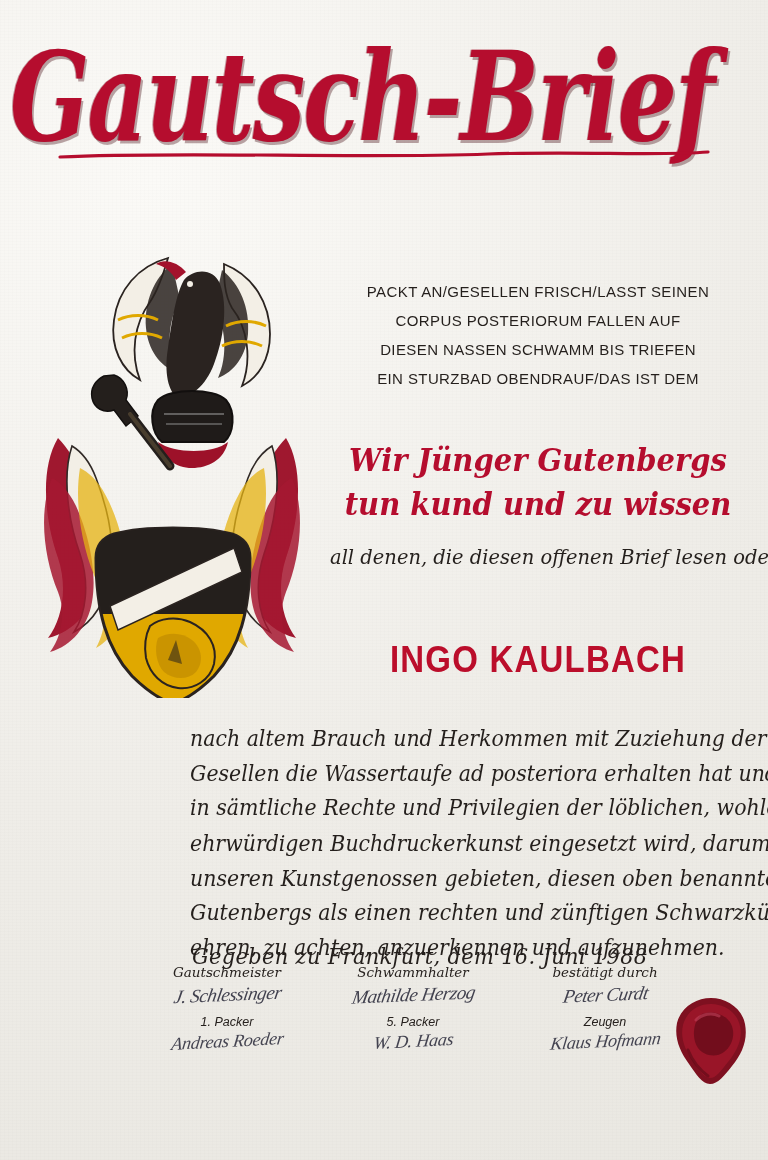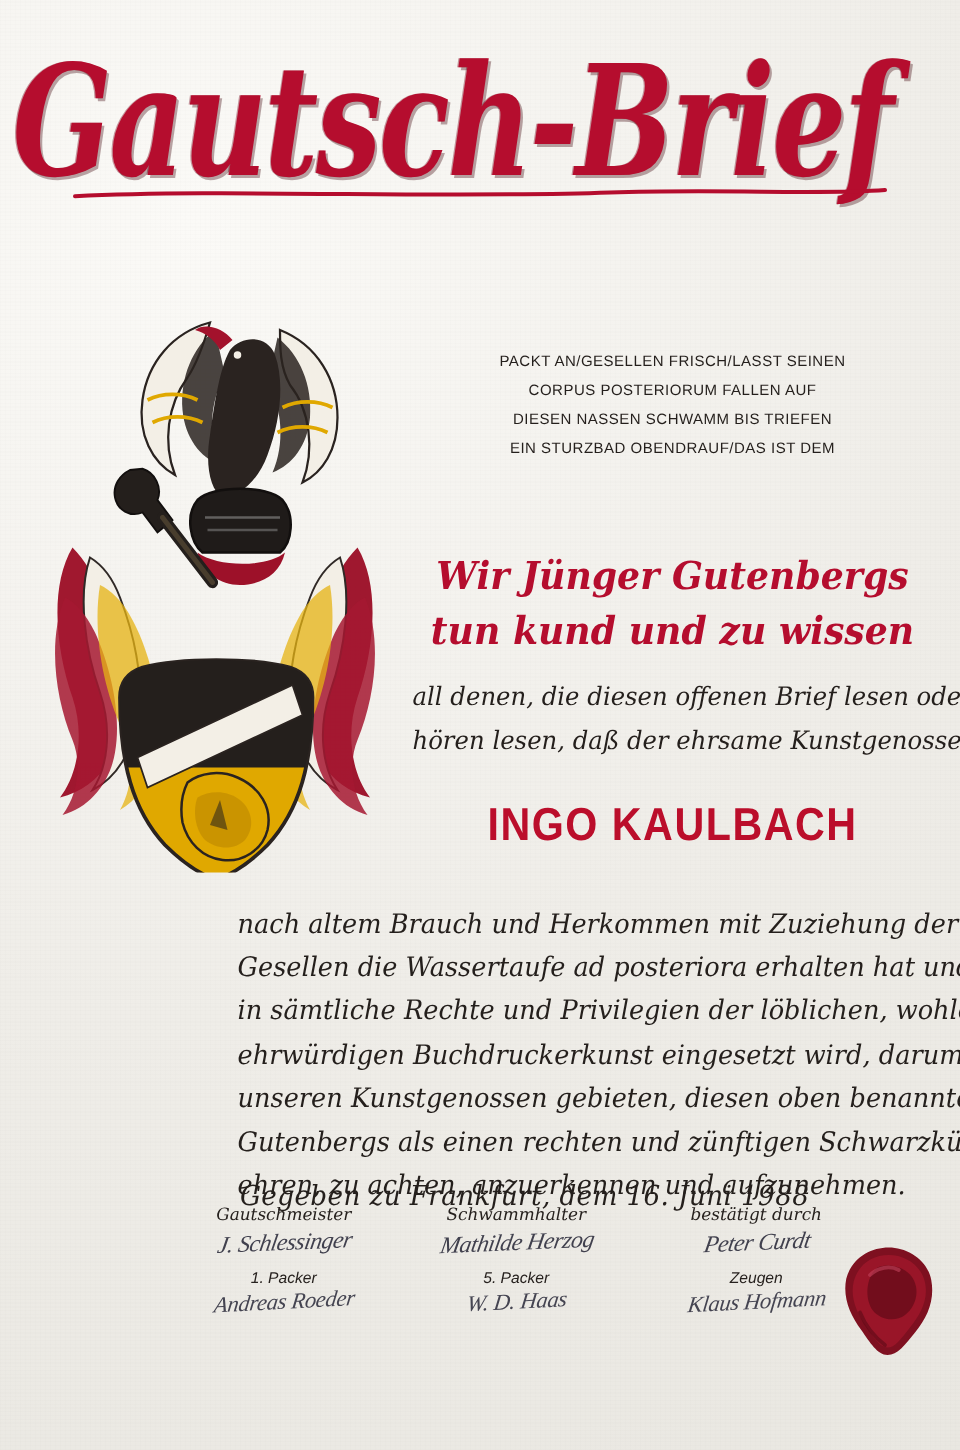--- a/index.html
+++ b/index.html
@@ -75,21 +75,21 @@
   }
 
   
   .verse {
     position: absolute;
     left: 336px;
     top: 278px;
     width: 404px;
     text-align: center;
     font-family: "Liberation Sans", sans-serif;
-    font-size: 12px;
+    font-size: 15px;
     line-height: 1.93;
     letter-spacing: 0.4px;
     color: #241f1c;
     text-transform: uppercase;
   }
   .verse .line { display: block; white-space: nowrap; }
 
   
   .proclaim {
     position: absolute;
@@ -315,21 +315,20 @@
     <span class="line">EIN STURZBAD OBENDRAUF/DAS IST DEM</span>
   </div>
 
   <div class="proclaim">
     <span class="line">Wir Jünger Gutenbergs</span>
     <span class="line">tun kund und zu wissen</span>
   </div>
 
   <div class="subtext">
     <span class="line">all denen, die diesen offenen Brief lesen oder</span>
-    <span class="line">hören lesen, daß der ehrsame Kunstgenosse</span>
   </div>
 
   <div class="recipient">INGO KAULBACH</div>
 
   <div class="body-text">
     <span class="line">nach altem Brauch und Herkommen mit Zuziehung der Herren</span>
     <span class="line">Gesellen die Wassertaufe ad posteriora erhalten hat und hiermit</span>
     <span class="line">in sämtliche Rechte und Privilegien der löblichen, wohledlen und</span>
     <span class="line">ehrwürdigen Buchdruckerkunst eingesetzt wird, darum wir allen</span>
     <span class="line">unseren Kunstgenossen gebieten, diesen oben benannten Jünger</span>

